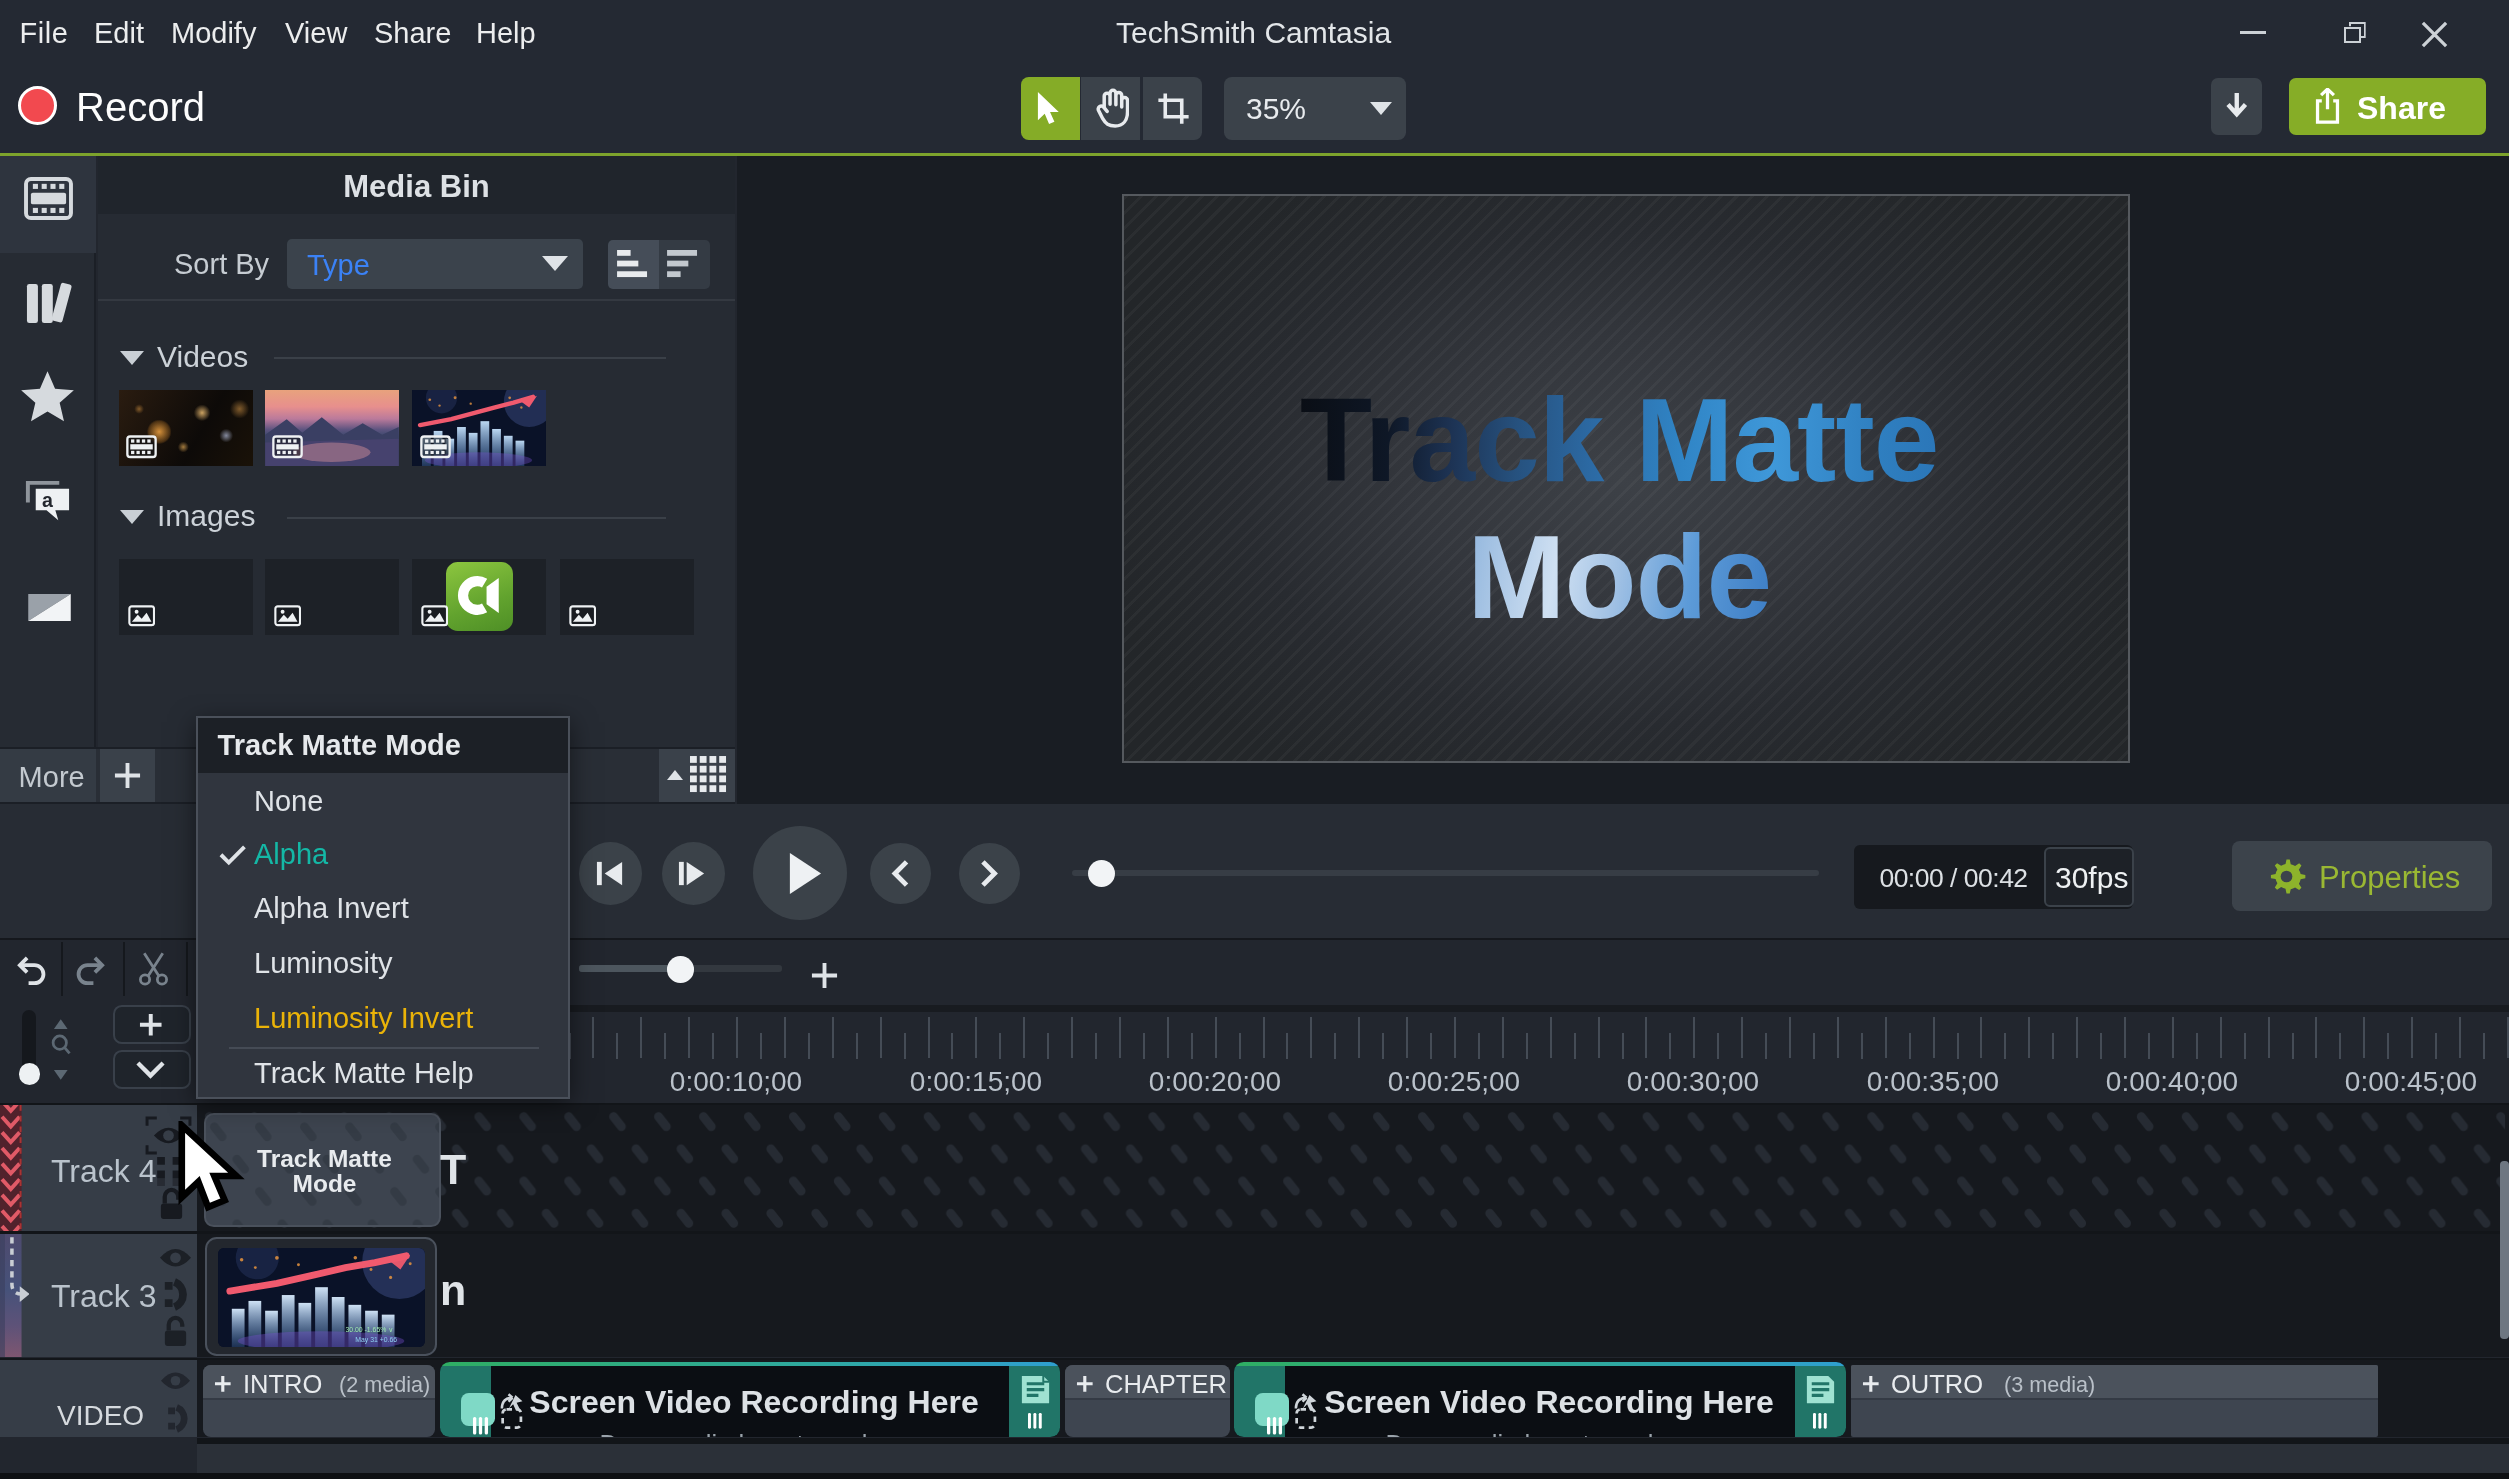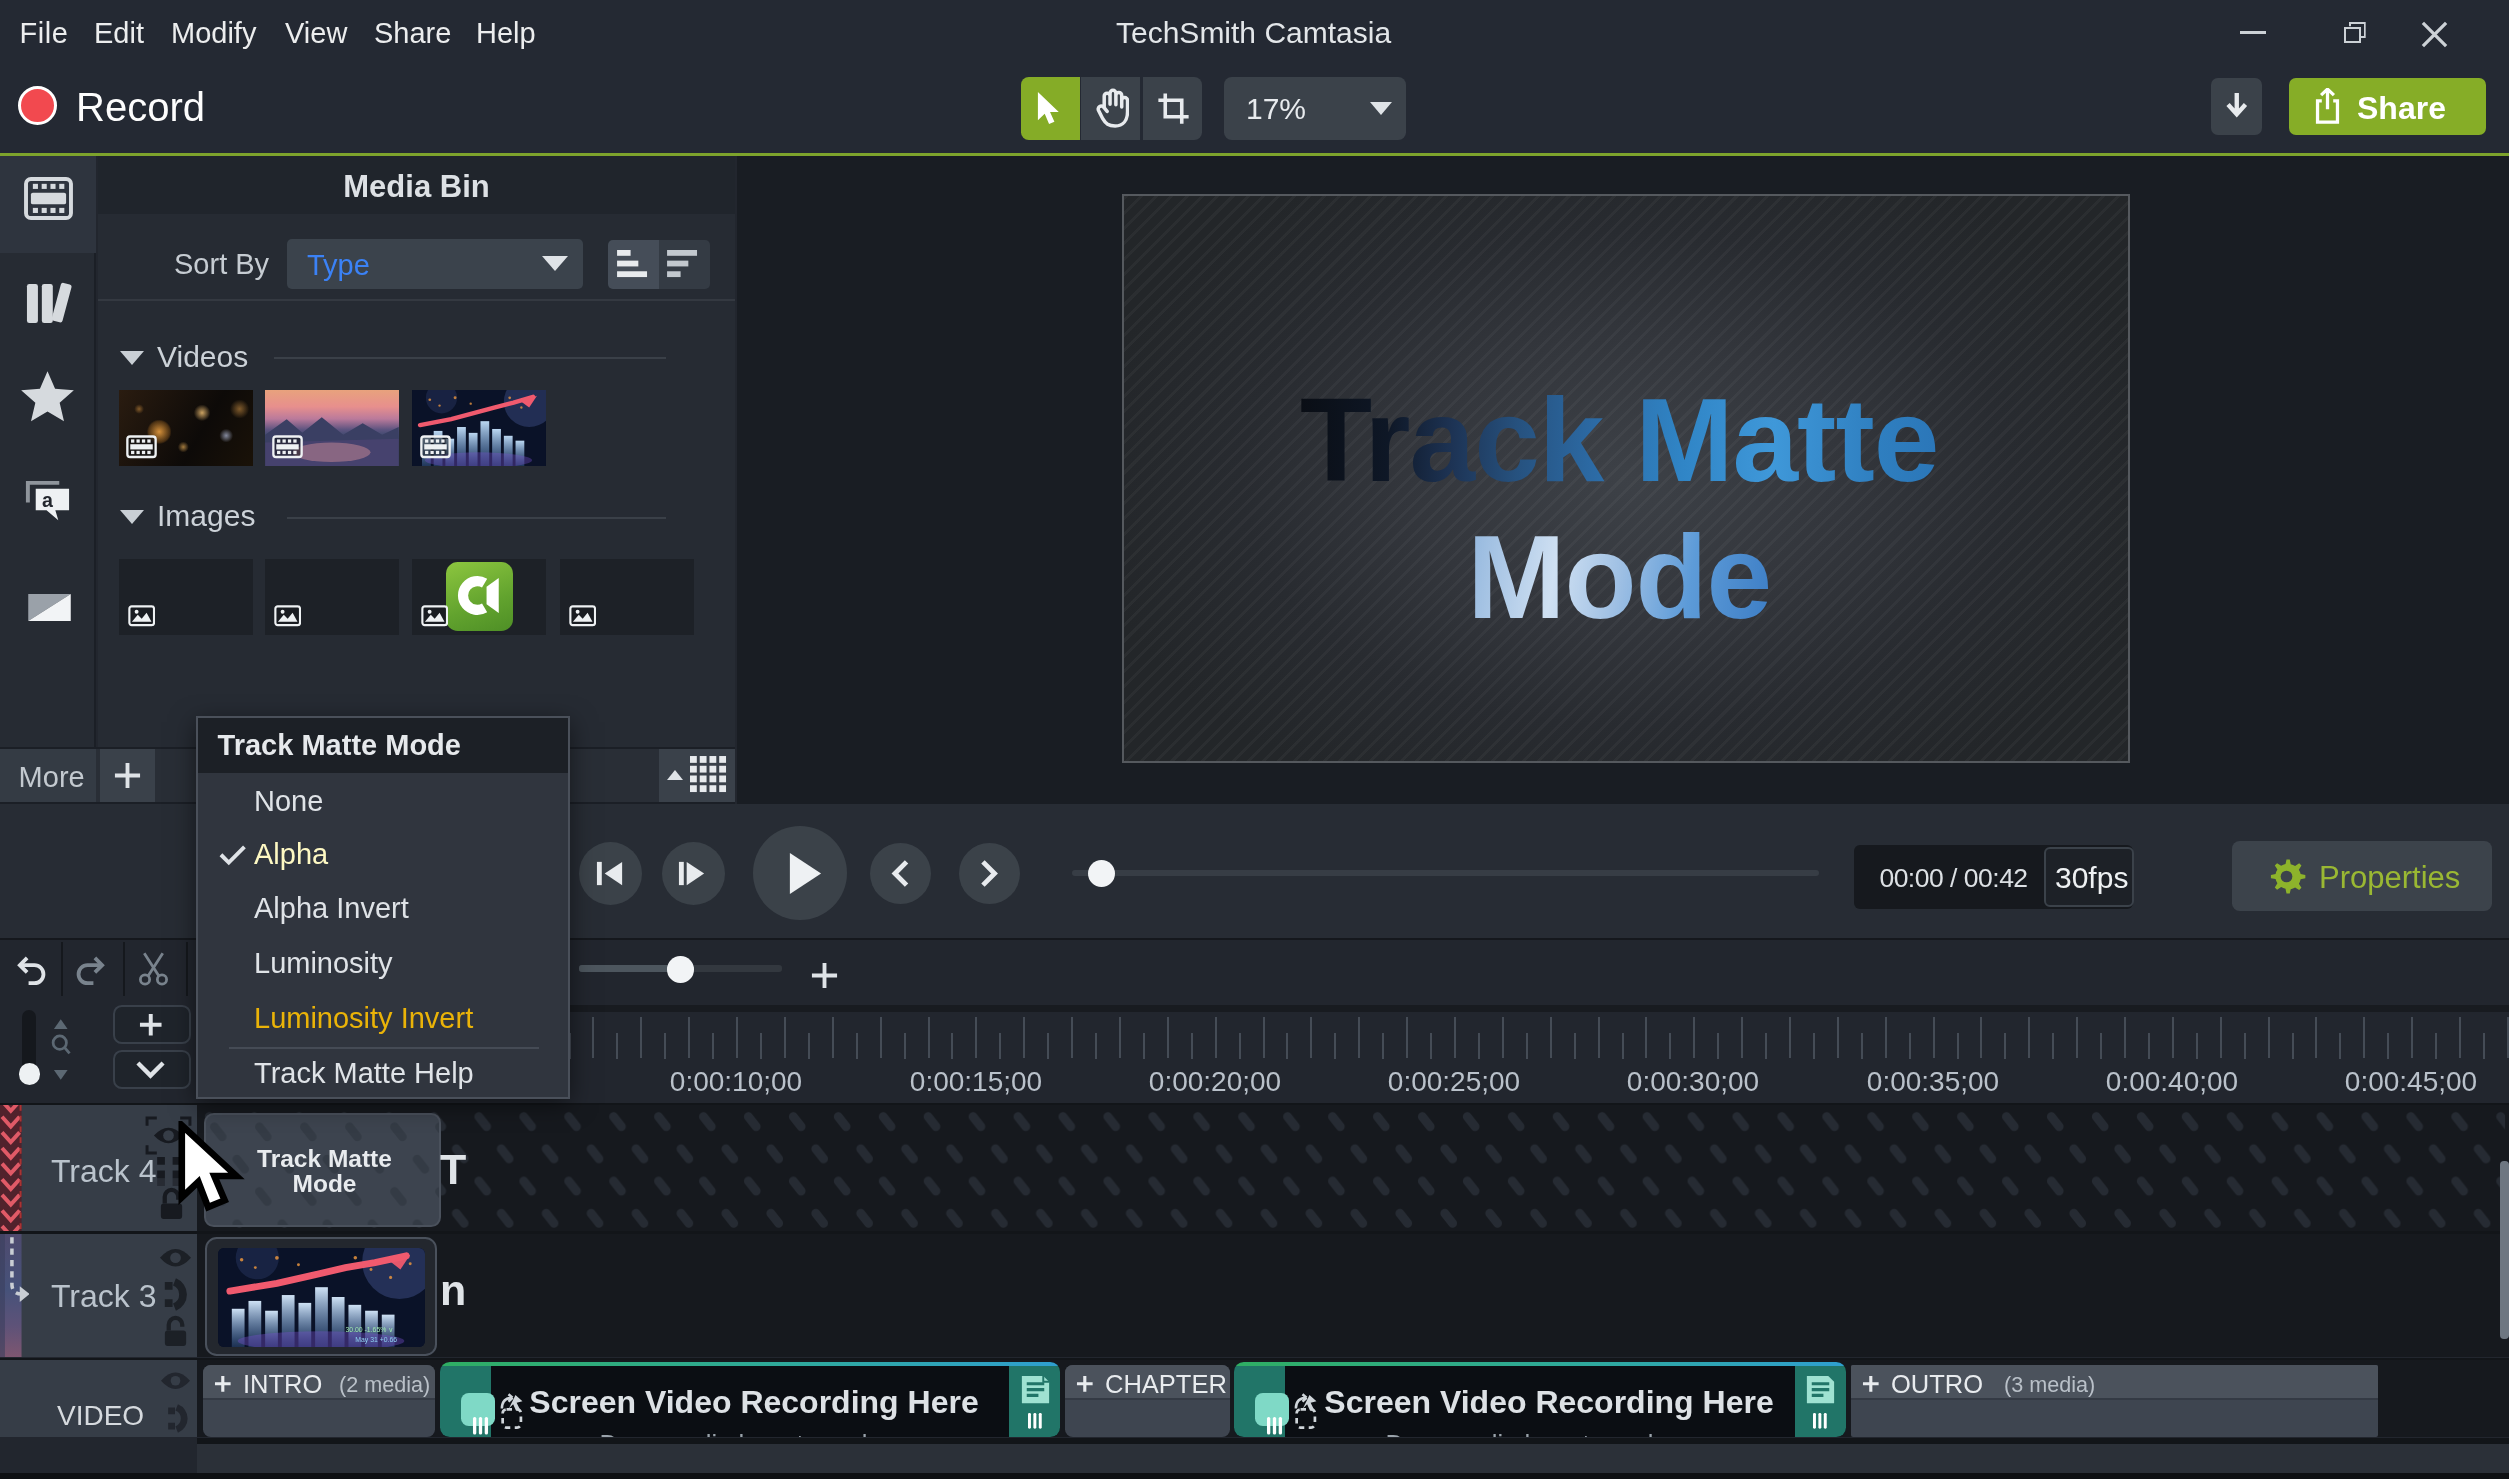--- a/index.html
+++ b/index.html
@@ -37,21 +37,21 @@
     </svg>
 <div class="abs" style="left:1081px;top:77px;width:59px;height:63px;background:#3b424a;"></div>
 <svg class="abs" style="left:1094px;top:88px;" width="35" height="41" viewBox="0 0 24 28">
       <path d="M7 13 V5.5 a2 2 0 0 1 4 0 V11 M11 11 V3.5 a2 2 0 0 1 4 0 V11 M15 11.4 V5 a2 2 0 0 1 4 0 V13 M19 13 V8.5 a2 2 0 0 1 4-0 V16 c0 6-3 10-8.5 10 c-4.5 0-6.5-1.5-8.5-5 L3.2 15.5 a2.1 2.1 0 0 1 3.6-2.2 L9 16" fill="none" stroke="#e8ebee" stroke-width="2.4" stroke-linecap="round"></path>
     </svg>
 <div class="abs" style="left:1143px;top:77px;width:59px;height:63px;background:#3b424a;border-radius:0 7.8px 7.8px 0;"></div>
 <svg class="abs" style="left:1157px;top:92px;" width="33" height="33" viewBox="0 0 24 24">
       <path d="M6 1 V18 H23 M1 6 H18 V23" fill="none" stroke="#e8ebee" stroke-width="2.6"></path>
     </svg>
 <div class="abs" style="left:1224px;top:77px;width:182px;height:63px;background:#3b424a;border-radius:7.8px;"></div>
-<div class="abs t" style="left:1246px;top:92px;font-size:30px;color:#e8ebee;">17%</div>
+<div class="abs t" style="left:1246px;top:92px;font-size:30px;color:#e8ebee;">35%</div>
 <div class="abs" style="left:1370px;top:102px;width:0;height:0;border-left:11.8px solid transparent;border-right:11.8px solid transparent;border-top:13.7px solid #dfe3e7;"></div>
 
 <div class="abs" style="left:2211px;top:78px;width:51px;height:57px;background:#3b424a;border-radius:6.9px;"></div>
 <svg class="abs" style="left:2225px;top:91px;" width="23.5" height="31" viewBox="0 0 24 32">
       <path d="M12 2 V22 M3 14 L12 24 L21 14" stroke="#e8ebee" stroke-width="4.5" fill="none"></path>
     </svg>
 <div class="abs" style="left:2289px;top:78px;width:197px;height:57px;background:#86ad27;border-radius:6.9px;"></div>
 <svg class="abs" style="left:2313px;top:88px;" width="29" height="37" viewBox="0 0 20 26">
       <path d="M10 1 L10 15 M5.5 5 L10 0.8 L14.5 5" stroke="#ffffff" stroke-width="2.3" fill="none"></path>
       <path d="M6 9 H3 V24 H17 V9 H14" stroke="#ffffff" stroke-width="2.3" fill="none"></path>
@@ -743,21 +743,21 @@
 
 <div class="abs" style="left:2500px;top:1161px;width:8.8px;height:178px;background:#6e7781;border-radius:3.9px;"></div>
 
 <div class="abs" style="left:196px;top:716px;width:374px;height:383px;background:#30353e;border:2px solid #4a505a;box-shadow:0 5.9px 23.5px rgba(0,0,0,0.5);">
   <div class="abs" style="left:0;top:0;width:370px;height:55px;background:#1c2026;"></div>
   <div class="abs t" style="left:19.6px;top:10.8px;font-size:29px;font-weight:bold;color:#e6e9ec;">Track Matte Mode</div>
   <div class="abs t" style="left:56px;top:67px;font-size:29px;color:#dfe3e7;">None</div>
   <svg class="abs" style="left:20.6px;top:125px;" width="27.4" height="23.5" viewBox="0 0 28 24">
         <path d="M2 12 L10 20 L26 4" stroke="#dfe3e7" stroke-width="4" fill="none"></path>
       </svg>
-  <div class="abs t" style="left:56px;top:120px;font-size:29px;color:#fef9c3;">Alpha</div>
+  <div class="abs t" style="left:56px;top:120px;font-size:29px;color:#14b8a6;">Alpha</div>
   <div class="abs t" style="left:56px;top:174px;font-size:29px;color:#dfe3e7;">Alpha Invert</div>
   <div class="abs t" style="left:56px;top:229px;font-size:29px;color:#dfe3e7;">Luminosity</div>
   <div class="abs t" style="left:56px;top:284px;font-size:29px;color:#eab308;">Luminosity Invert</div>
   <div class="abs" style="left:31px;top:329px;width:310px;height:2px;background:#454b55;"></div>
   <div class="abs t" style="left:56px;top:339px;font-size:29px;color:#dfe3e7;">Track Matte Help</div>
 </div>
 
 <svg class="abs" style="left:174px;top:1121px;" width="74" height="106" viewBox="0 0 38 54">
       <path d="M4 2 L4 39 L12.5 31 L17.5 44 L26 40.5 L20.7 28 L32 28 Z" fill="#ffffff" stroke="#000000" stroke-width="3.4" stroke-linejoin="miter"></path>
     </svg>

